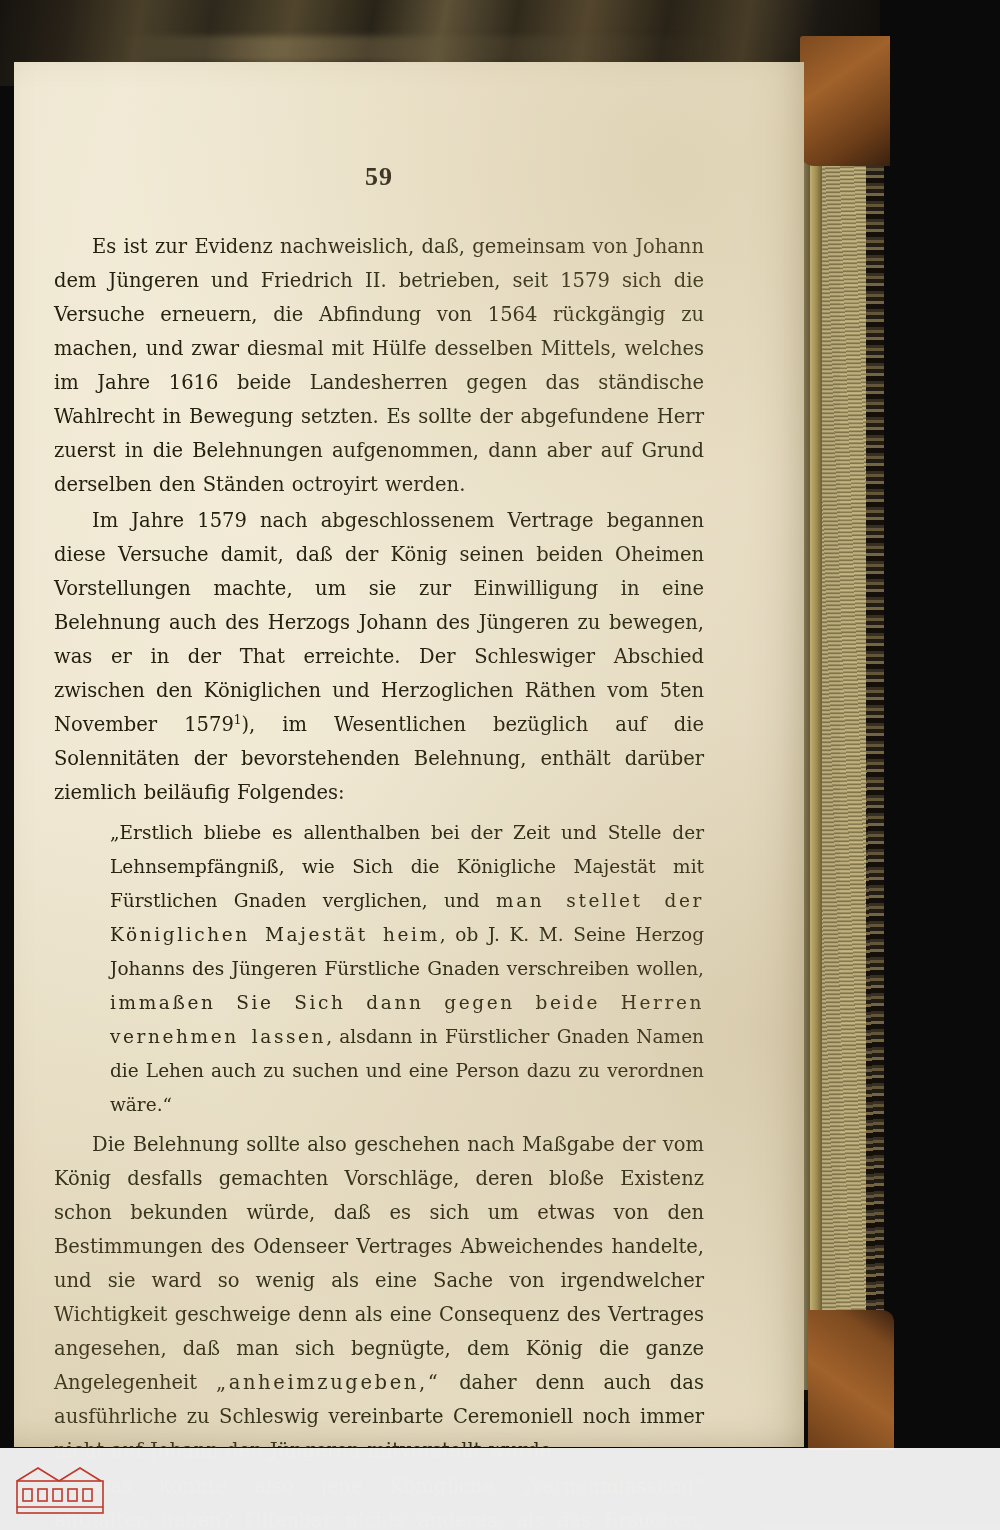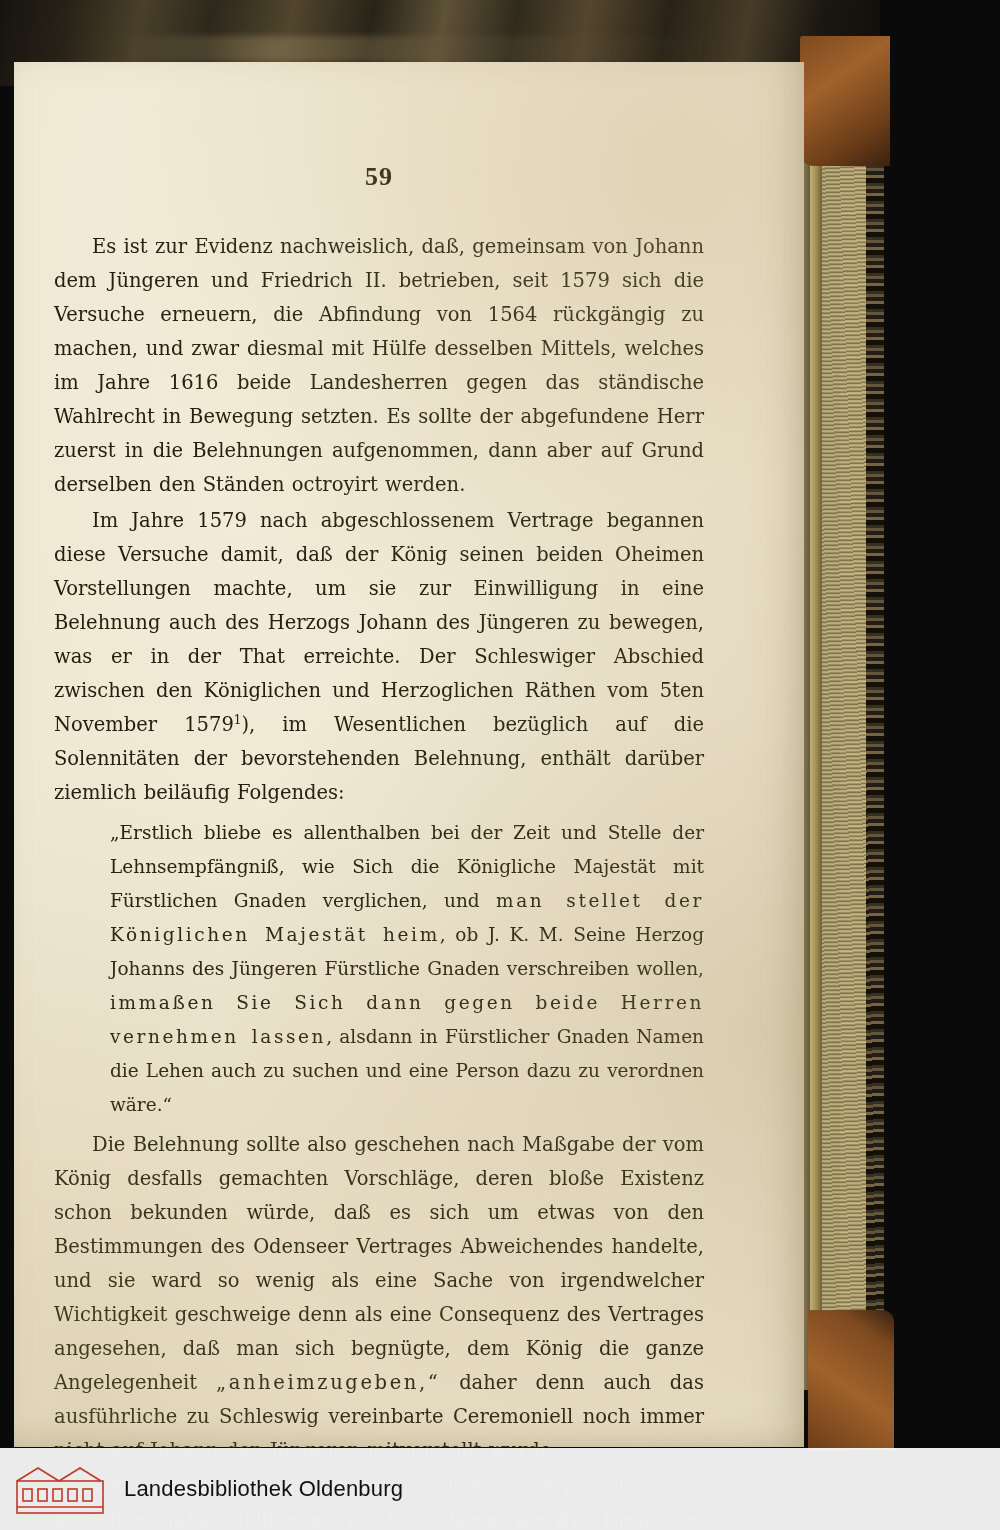--- a/index.html
+++ b/index.html
@@ -249,16 +249,15 @@
         <path d="M3 18 L24 5 L45 18"></path>
         <path d="M45 18 L66 5 L87 18"></path>
         <rect x="9" y="26" width="9" height="12"></rect>
         <rect x="24" y="26" width="9" height="12"></rect>
         <rect x="39" y="26" width="9" height="12"></rect>
         <rect x="54" y="26" width="9" height="12"></rect>
         <rect x="69" y="26" width="9" height="12"></rect>
         <path d="M3 44 H89"></path>
       </g>
     </svg>
-    <div id="library-name">Landesbibliothek Oldenburg</div>
   </div>
 
 </div>
 
 </body></html>

